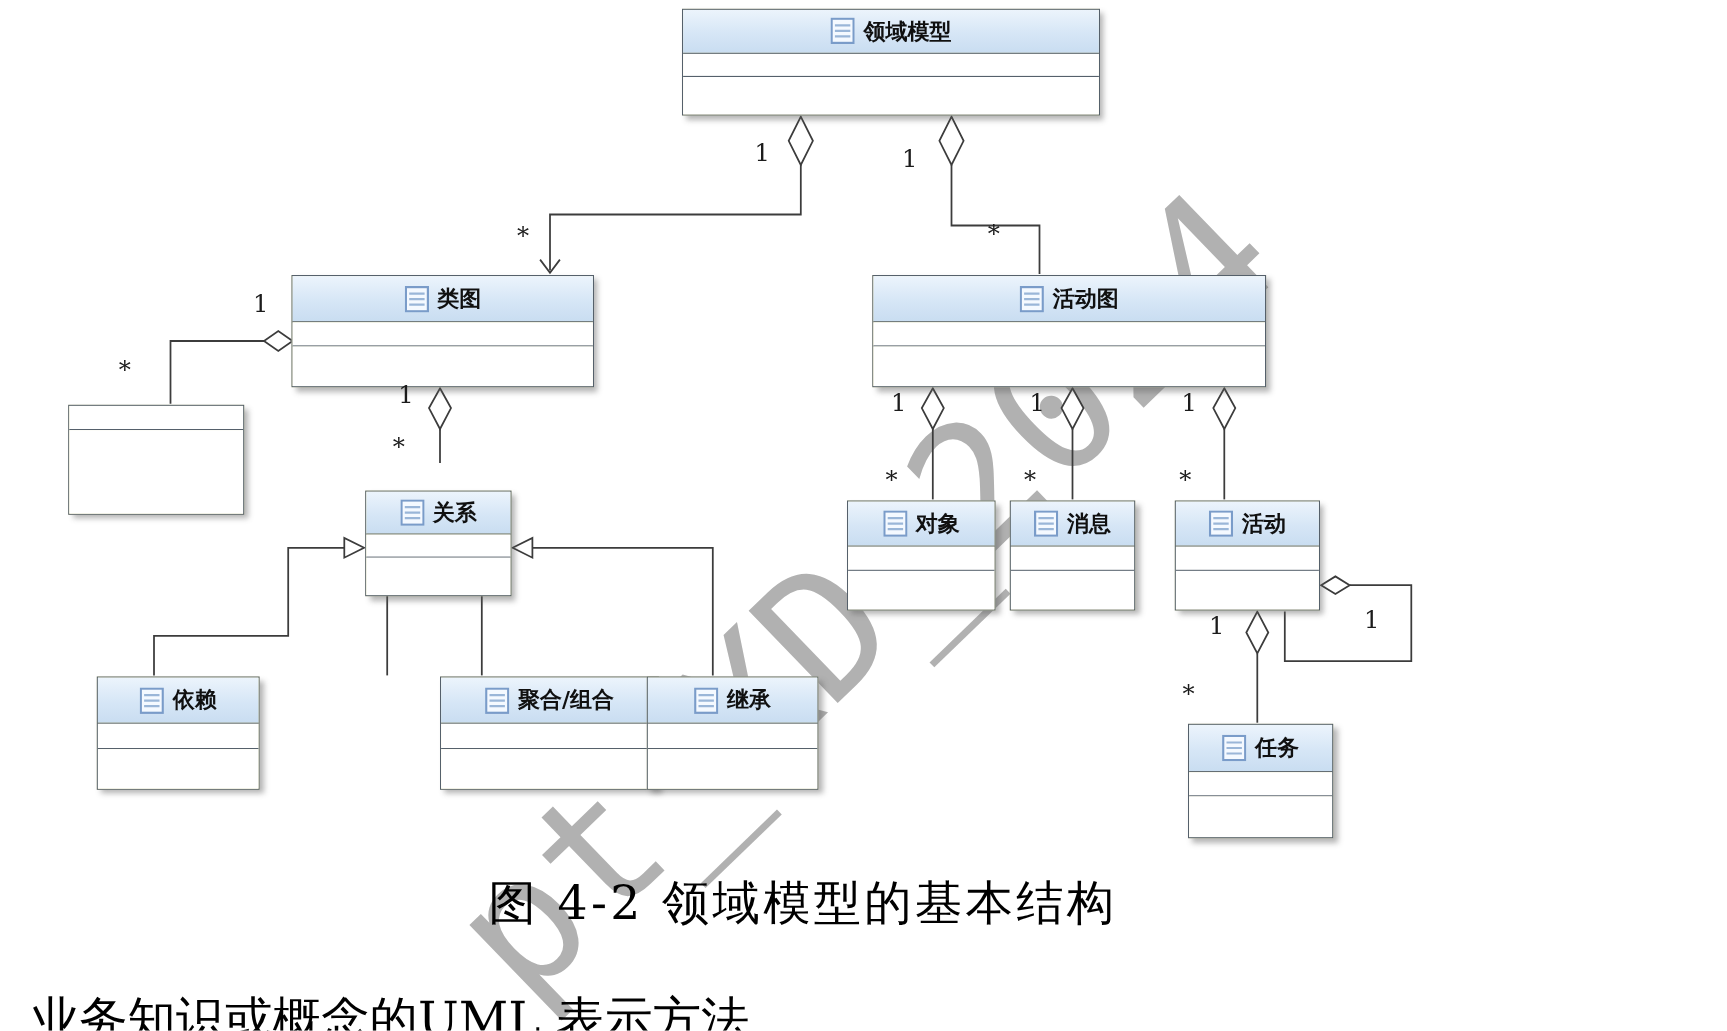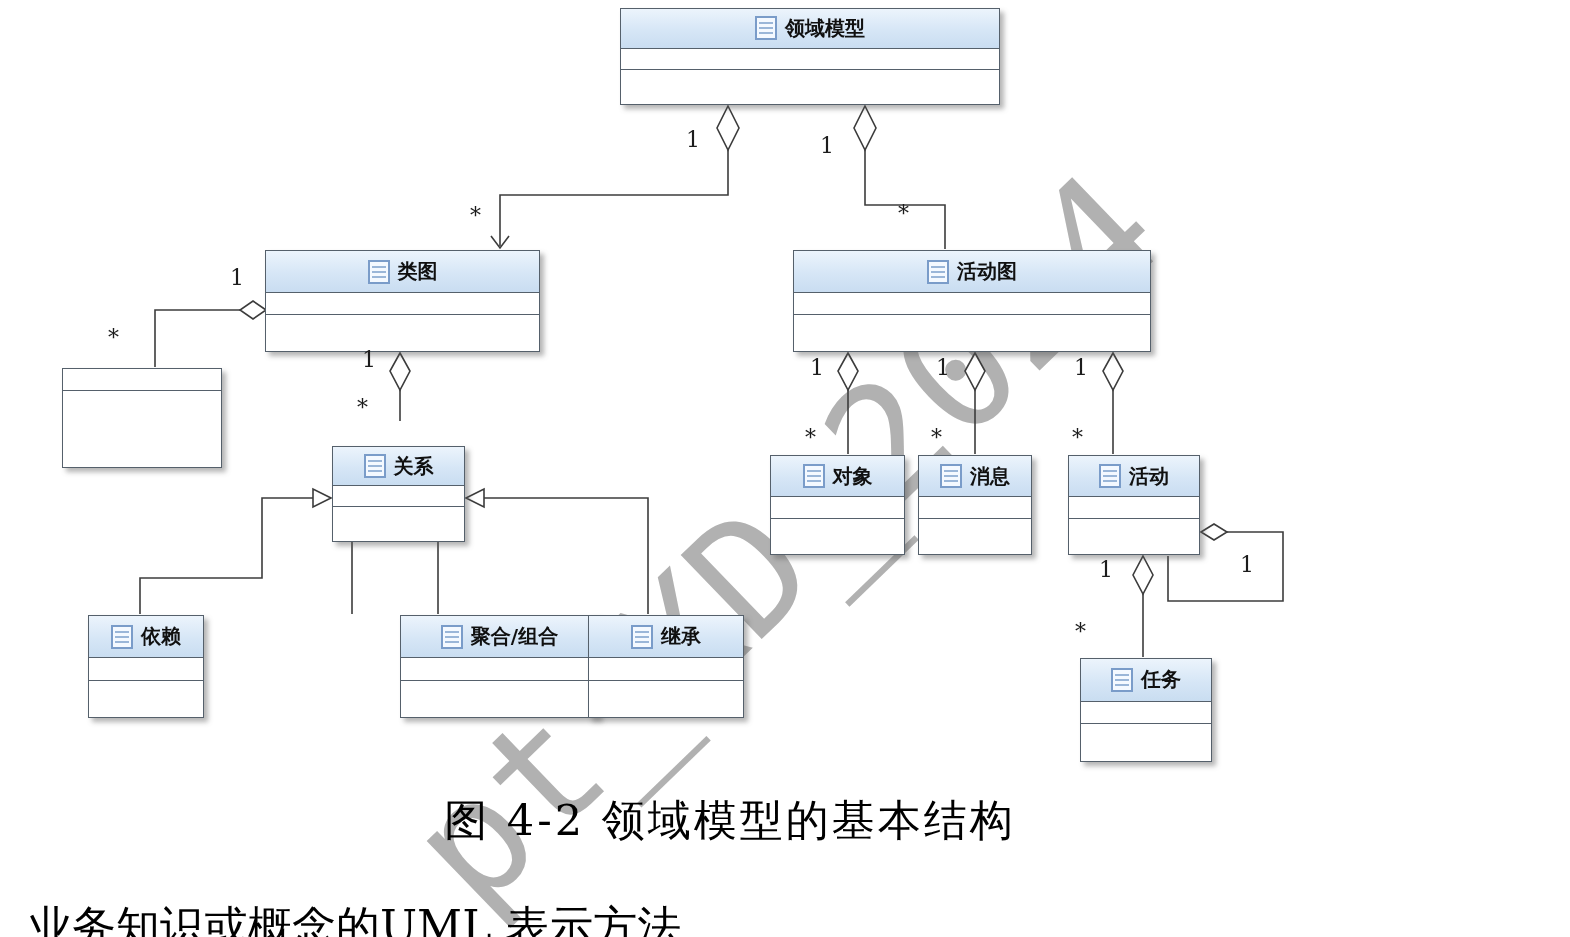--- a/index.html
+++ b/index.html
@@ -192,21 +192,21 @@
             <line x1="4" y1="12" x2="18" y2="12" stroke="#9ab6d8" stroke-width="2"></line>
             <line x1="4" y1="17" x2="18" y2="17" stroke="#9ab6d8" stroke-width="2"></line>
           </svg>
         </span>
       <span class="uml-title">关系</span>
     </div>
     <div class="comp-a"></div>
     <div class="comp-b"></div>
   </div>
 
-  <div class="uml-class" style="left:88px;top:615px;width:116px;height:103px">
+  <div class="uml-class" style="left:88px;top:615px;width:148px;height:103px">
     <div class="uml-header">
       <span class="uml-icon">
           <svg width="22" height="24" viewBox="0 0 22 24">
             <rect x="1" y="1" width="20" height="22" fill="#f4f9ff" stroke="#7a9cc9" stroke-width="2"></rect>
             <line x1="4" y1="7" x2="18" y2="7" stroke="#9ab6d8" stroke-width="2"></line>
             <line x1="4" y1="12" x2="18" y2="12" stroke="#9ab6d8" stroke-width="2"></line>
             <line x1="4" y1="17" x2="18" y2="17" stroke="#9ab6d8" stroke-width="2"></line>
           </svg>
         </span>
       <span class="uml-title">依赖</span>

